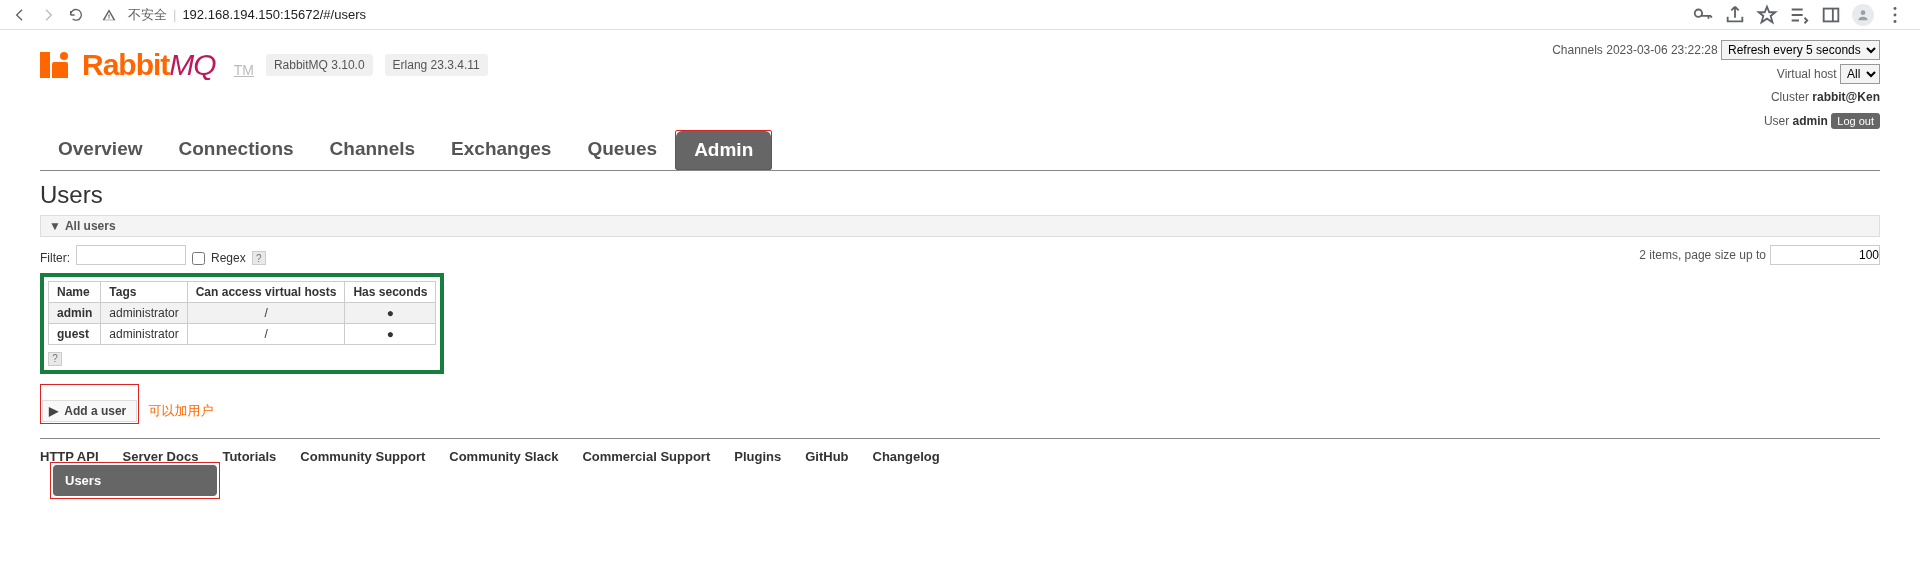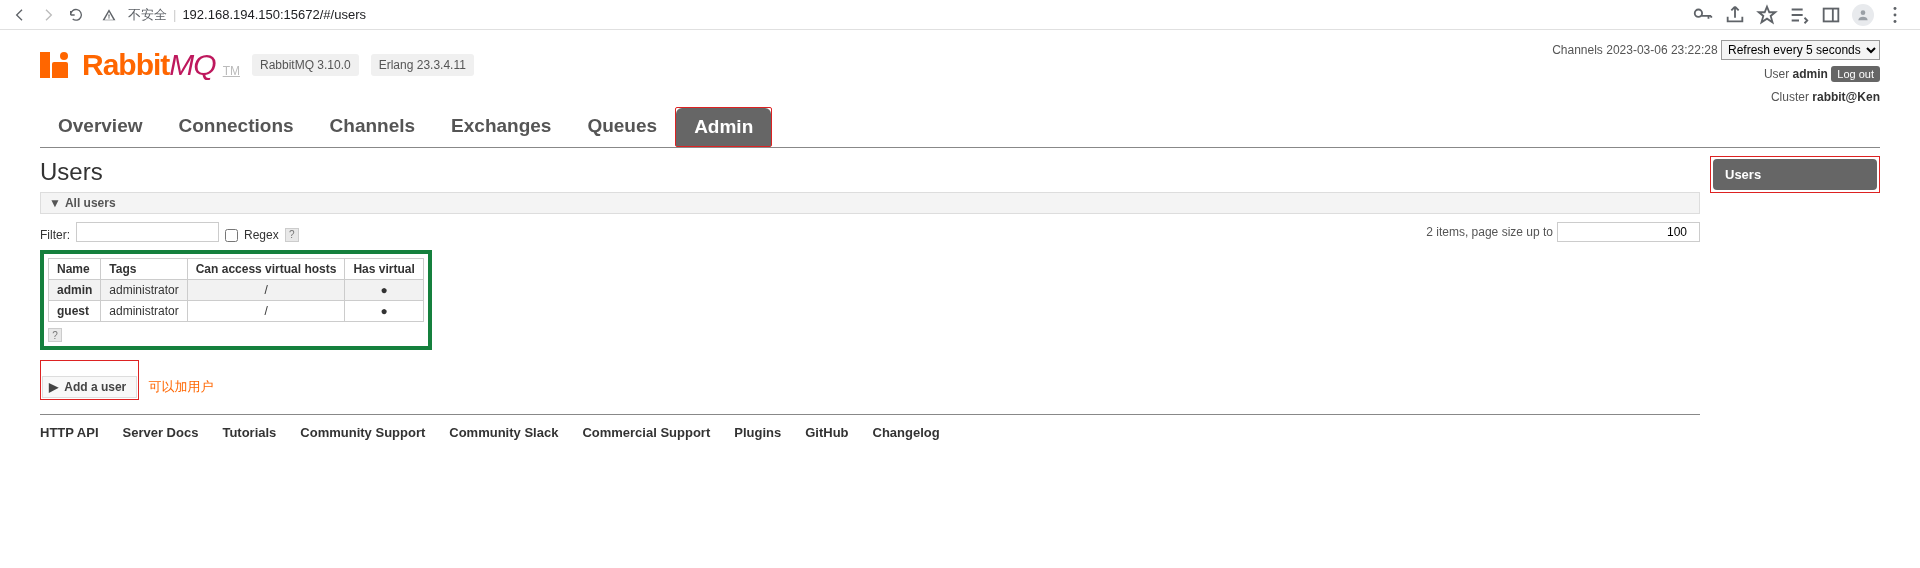--- a/index.html
+++ b/index.html
@@ -21,45 +21,45 @@
 
 
 .page { padding: 10px 40px 20px 40px; position: relative; }
 
 
 .hdr-row { display: flex; justify-content: space-between; align-items: flex-start; margin-bottom: -4px;}
 .logo-block { display: flex; align-items: center; gap: 12px; margin-bottom: 8px; margin-top: 8px; }
 .logo-img { display: flex; align-items: baseline; }
 .logo-prefix { color: #ff6600; font-size: 30px; font-weight: 700; letter-spacing: -1px; }
 .logo-suffix { color: #be185d; font-size: 30px; font-weight: 400; letter-spacing: -1px; font-style: italic; }
-.logo-tm { color: #bbb; font-size: 12px; margin-left: 7px; text-decoration: underline; }
+.logo-tm { color: #bbb; font-size: 14px; margin-left: 18px; text-decoration: underline; }
 .badge { background: #f0f0f0; color: #555; padding: 4px 8px; border-radius: 3px; font-size: 12px; }
 .status-block { text-align: right; font-size: 12px; color: #555; line-height: 1.8; }
 .status-line { margin-bottom: 2px; }
 .status-line b { color: #333; }
 .select-inline { border: 1px solid #999; font-size: 12px; padding: 1px 2px; background: #f4f4f4; }
 .logout-btn { background: #666; color: #fff; border: none; padding: 2px 6px; font-size: 11px; border-radius: 3px; cursor: pointer; }
 
 
 .nav-tabs { border-bottom: 1px solid #888; display: flex; gap: 0; margin-bottom: 10px; clear: both; }
 .nav-tabs li { list-style: none; }
 .nav-tabs a { display: inline-block; padding: 8px 18px; color: #555; text-decoration: none; font-weight: bold; font-size: 19px; }
 .nav-tabs li.active a { background: #666; color: #fff; border-radius: 6px 6px 0 0; }
 
 
-.content-wrap { display: flex; gap: 0; }
+.content-wrap { display: flex; gap: 0; flex-direction: column; }
 .main-col { flex: 1; }
 .side-col { width: 170px; margin-left: 10px; margin-top: -2px; }
 
 h1.page-title { font-size: 24px; font-weight: normal; color: #333; margin-bottom: 6px; }
 
 .section-head { background: #f4f4f4; border: 1px solid #ddd; padding: 3px 8px; font-size: 12px; color: #555; display: flex; align-items: center; gap: 4px; cursor: pointer; font-weight: bold;}
 
 .filter-row { display: flex; align-items: flex-end; gap: 6px; margin: 8px 0; font-size: 12px; }
-.filter-row input[type="text"] { border: 1px solid #ccc; padding: 2px 12px; width: 143px; font-size: 12px; }
+.filter-row input[type="text"] { border: 1px solid #ccc; padding: 2px 0; width: 110px; font-size: 12px; }
 .helpq { background: #e8e8e8; border: 1px solid #ccc; width: 14px; height: 14px; display: inline-flex; align-items: center; justify-content: center; font-size: 10px; color: #777; cursor: pointer; }
 .page-info { margin-left: auto; display: flex; align-items: center; gap: 4px; color: #555; }
 .page-info input { width: 40px; text-align: right; border: 1px solid #ccc; padding: 2px 4px; font-size: 12px;}
 
 
 table.data { border-collapse: collapse; margin-bottom: 6px; }
 table.data th, table.data td { border: 1px solid #ccc; padding: 3px 8px; font-size: 12px; text-align: left; }
 table.data th { background: #fff; font-weight: bold; }
 table.data td { background: #fff; }
 table.data tr.alt td { background: #f2f2f2; }
@@ -180,27 +180,33 @@
 
     <div class="status-block">
       <div class="status-line">
         <span>Channels</span>
         <span>2023-03-06 23:22:28</span>
         <select class="select-inline">
           <option>Refresh every 5 seconds</option>
         </select>
       </div>
       <div class="status-line">
+        <span>Virtual host</span>
+        <select class="select-inline">
+          <option>All</option>
+        </select>
+      </div>
+      <div class="status-line">
+        <span>Cluster</span>
+        <b>rabbit@Ken</b>
+      </div>
+      <div class="status-line">
         <span>User</span>
         <b>admin</b>
         <button class="logout-btn">Log out</button>
-      </div>
-      <div class="status-line">
-        <span>Cluster</span>
-        <b>rabbit@Ken</b>
       </div>
     </div>
   </div>
 
   <ul class="nav-tabs">
     <li><a href="#">Overview</a></li>
     <li><a href="#">Connections</a></li>
     <li><a href="#">Channels</a></li>
     <li><a href="#">Exchanges</a></li>
     <li><a href="#">Queues</a></li>
@@ -228,21 +234,21 @@
         </span>
       </div>
 
       <div class="hl-users-box">
         <table class="data">
           <thead>
             <tr>
               <th>Name</th>
               <th>Tags</th>
               <th>Can access virtual hosts</th>
-              <th>Has virtual</th>
+              <th>Has seconds</th>
             </tr>
           </thead>
           <tbody>
             <tr class="alt">
               <td class="firstcol"><b>admin</b></td>
               <td>administrator</td>
               <td class="center">/</td>
               <td class="center">●</td>
             </tr>
             <tr>

